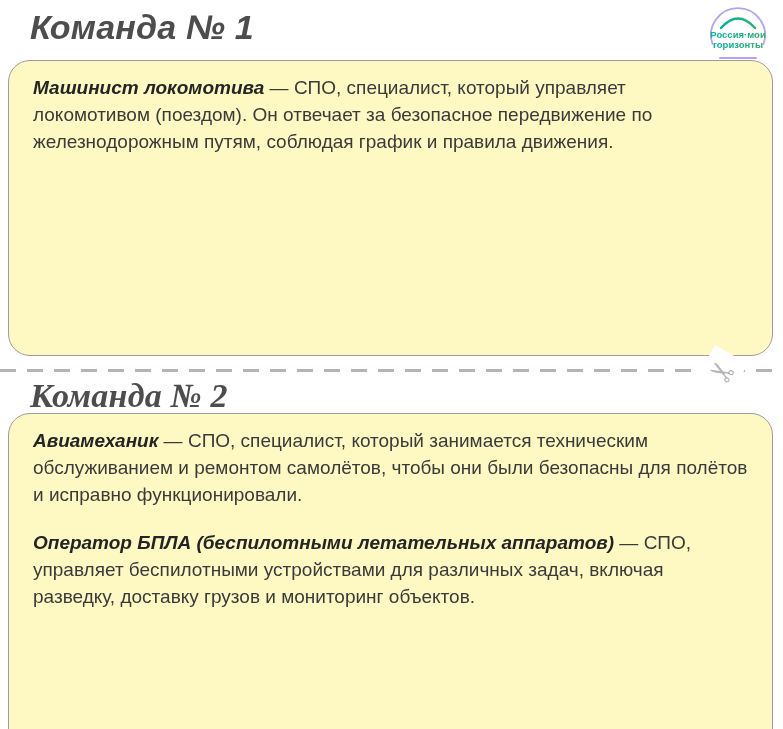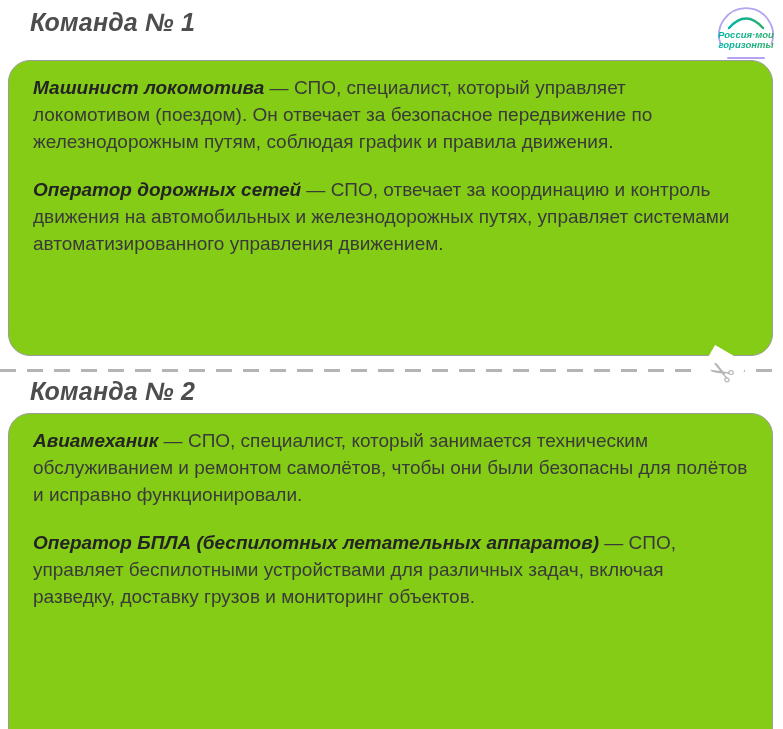--- a/index.html
+++ b/index.html
@@ -3,28 +3,28 @@
 <meta charset="utf-8">
 <style>
   html,body{margin:0;padding:0;background:#ffffff;}
   body{
     width:783px;height:729px;position:relative;overflow:hidden;
     font-family:"Liberation Sans","DejaVu Sans",sans-serif;
     -webkit-font-smoothing:antialiased;
   }
   .section-title{
     position:absolute;left:30px;margin:0;
-    font-size:25px;font-weight:700;font-style:italic;
+    font-size:34px;font-weight:700;font-style:italic;
     color:#4d4d4d;letter-spacing:0.2px;
   }
   #title-1{top:8px;}
-  #title-2{top:377px;}
+  #title-2{top:377px;font-family:Liberation Serif, serif;}
   .card{
     position:absolute;left:8px;width:765px;box-sizing:border-box;
-    border:1.6px solid #9c9c9c;border-radius:22px;background:#84cc16;
+    border:1.6px solid #9c9c9c;border-radius:22px;background:#fef9c3;
     padding:13px 24px 24px 24px;
   }
   #card-1{top:60px;height:296px;}
   #card-2{top:413px;height:355px;}
   .entry{
     margin:0 0 21px 0;
     font-size:19px;line-height:27px;color:#3a3a3a;
   }
   .entry:last-child{margin-bottom:0;}
   .term{font-weight:700;font-style:italic;color:#242424;}
@@ -33,21 +33,21 @@
     position:absolute;left:0;top:369px;width:783px;height:3px;
     background:repeating-linear-gradient(90deg,#b4b4b4 0 16px,transparent 16px 27px);
   }
   .scissors{
     position:absolute;right:42px;top:-17px;
     display:inline-block;width:38px;height:38px;line-height:38px;
     text-align:center;font-size:30px;color:#b5b5b5;background:#ffffff;
     transform:rotate(210deg);
     font-family:"DejaVu Sans",sans-serif;
   }
-  .logo{position:absolute;right:2px;top:3px;width:70px;height:66px;font-style:italic;}
+  .logo{position:absolute;right:10px;top:3px;width:70px;height:66px;}
   .logo svg{display:block;}
 </style>
 </head>
 <body>
 
 <h1 class="section-title" id="title-1">Команда № 1</h1>
 
 <div class="logo">
   <svg width="70" height="66" viewBox="0 0 70 66">
     <defs>
@@ -63,25 +63,24 @@
 
     <line x1="17" y1="55" x2="53" y2="55" stroke="#b3a3f2" stroke-width="2" stroke-linecap="round"></line>
     <line x1="25" y1="60" x2="45" y2="60" stroke="#b3a3f2" stroke-width="2" stroke-linecap="round"></line>
     <text x="35" y="35" text-anchor="middle" font-size="9.5" font-weight="bold" fill="url(#lg)" font-family="Liberation Sans, sans-serif">Россия·мои</text>
     <text x="35" y="45" text-anchor="middle" font-size="9.5" font-weight="bold" fill="url(#lg)" font-family="Liberation Sans, sans-serif">горизонты</text>
   </svg>
 </div>
 
 <div class="card" id="card-1">
   <p class="entry"><span class="term">Машинист локомотива</span><span class="sep"> — </span><span class="desc">СПО, специалист, который управляет локомотивом (поездом). Он отвечает за безопасное передвижение по железнодорожным путям, соблюдая график и правила движения.</span></p>
-  <p class="entry"><span class="term">Оператор дорожных сетей</span><span class="sep"> — </span><span class="desc">СПО, отвечает за координацию и контроль движения на автомобильных и железнодорожных путях, управляет системами автоматизированного управления движением.</span></p>
 </div>
 
 <div class="cut-line">
   <span class="scissors">✂</span>
 </div>
 
 <h1 class="section-title" id="title-2">Команда № 2</h1>
 
 <div class="card" id="card-2">
   <p class="entry"><span class="term">Авиамеханик</span><span class="sep"> — </span><span class="desc">СПО, специалист, который занимается техническим обслуживанием и ремонтом самолётов, чтобы они были безопасны для полётов и исправно функционировали.</span></p>
-  <p class="entry"><span class="term">Оператор БПЛА (беспилотных летательных аппаратов)</span><span class="sep"> — </span><span class="desc">СПО, управляет беспилотными устройствами для различных задач, включая разведку, доставку грузов и мониторинг объектов.</span></p>
+  <p class="entry"><span class="term">Оператор БПЛА (беспилотными летательных аппаратов)</span><span class="sep"> — </span><span class="desc">СПО, управляет беспилотными устройствами для различных задач, включая разведку, доставку грузов и мониторинг объектов.</span></p>
 </div>
 
 </body></html>

